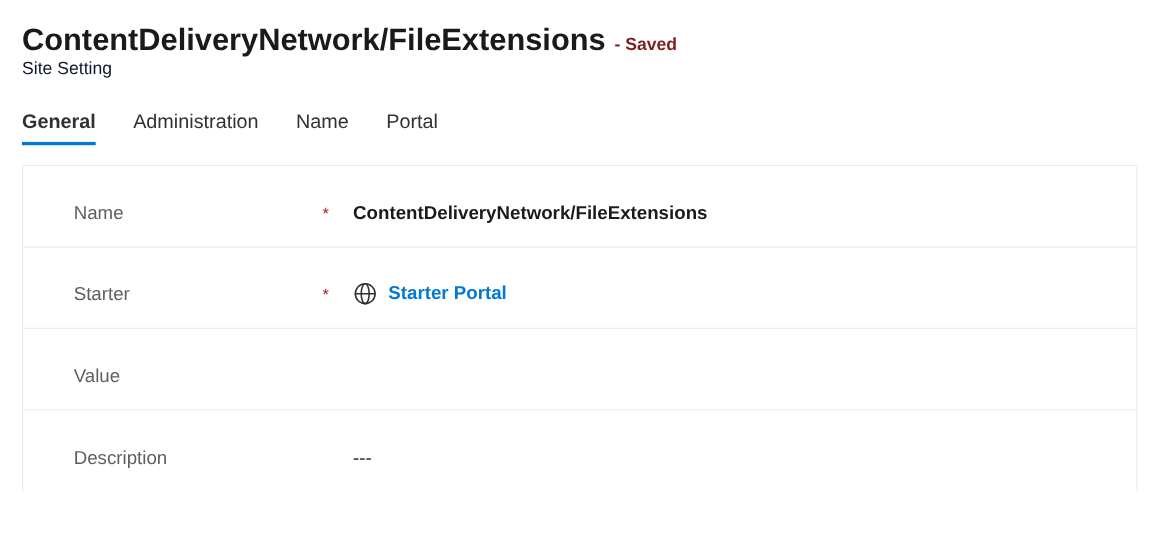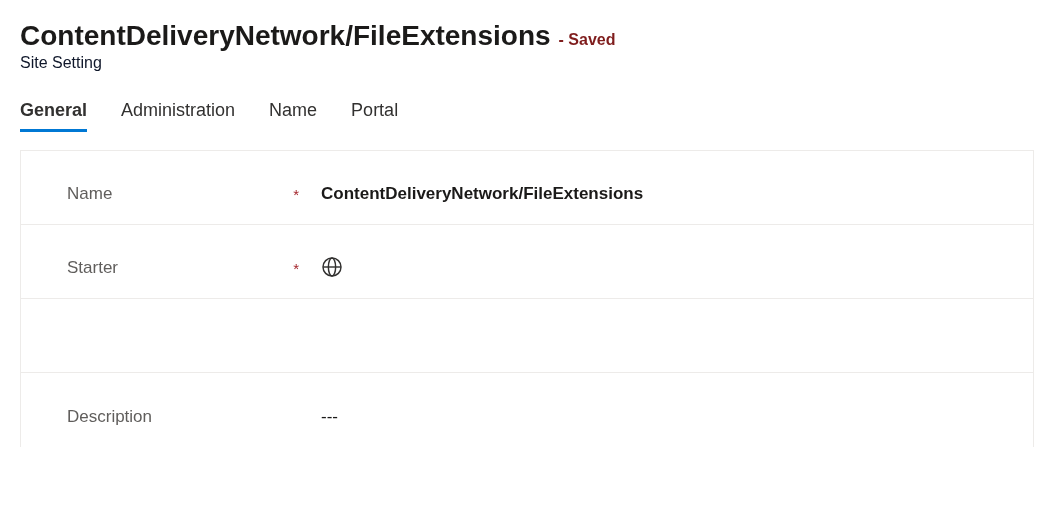--- a/index.html
+++ b/index.html
@@ -146,24 +146,28 @@
       <span class="required-asterisk">*</span>
     </div>
     <div class="value-cell">
       <span class="globe-icon">
         <svg viewBox="0 0 20 20" fill="none" stroke="#323130" stroke-width="1.3">
           <circle cx="10" cy="10" r="8.2"></circle>
           <ellipse cx="10" cy="10" rx="3.3" ry="8.2"></ellipse>
           <line x1="1.8" y1="10" x2="18.2" y2="10"></line>
         </svg>
       </span>
+      <span class="lookup-link">Starter Portal</span>
     </div>
   </div>
 
   <div class="form-row">
+    <div class="label-cell">
+      <span>Value</span>
+    </div>
   </div>
 
   <div class="form-row">
     <div class="label-cell">
       <span>Description</span>
     </div>
     <div class="value-cell normal">
       <span>---</span>
     </div>
   </div>

